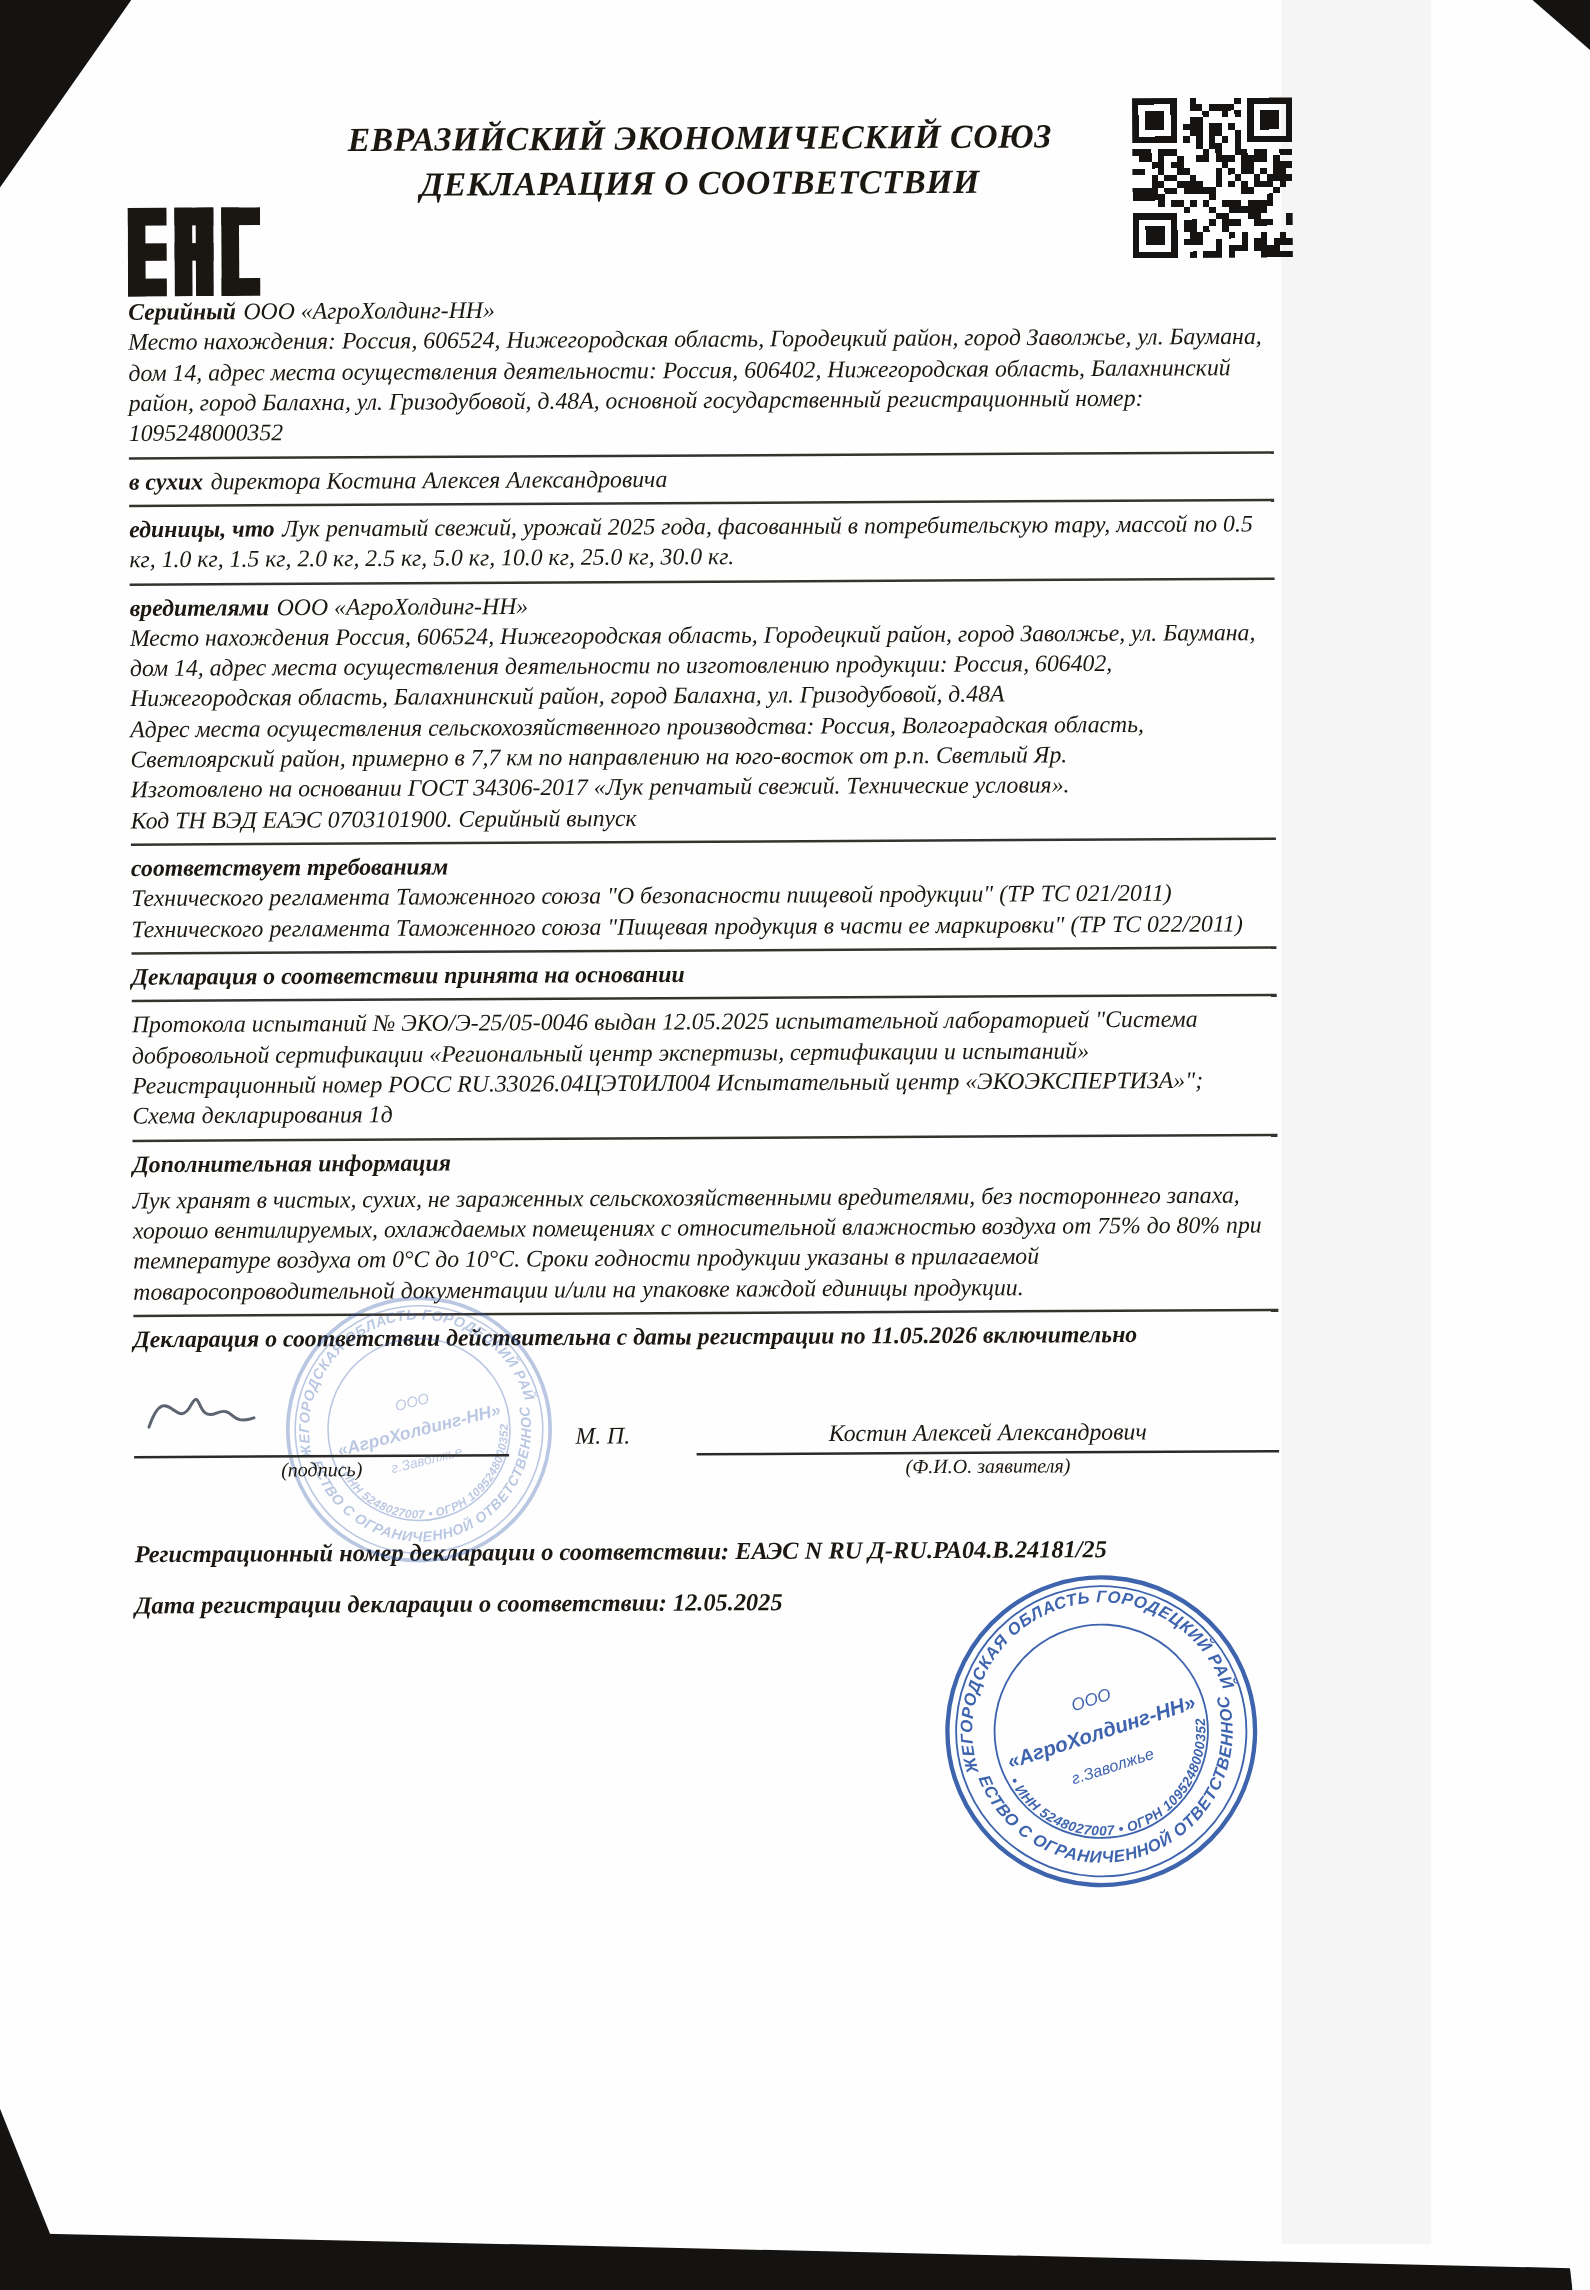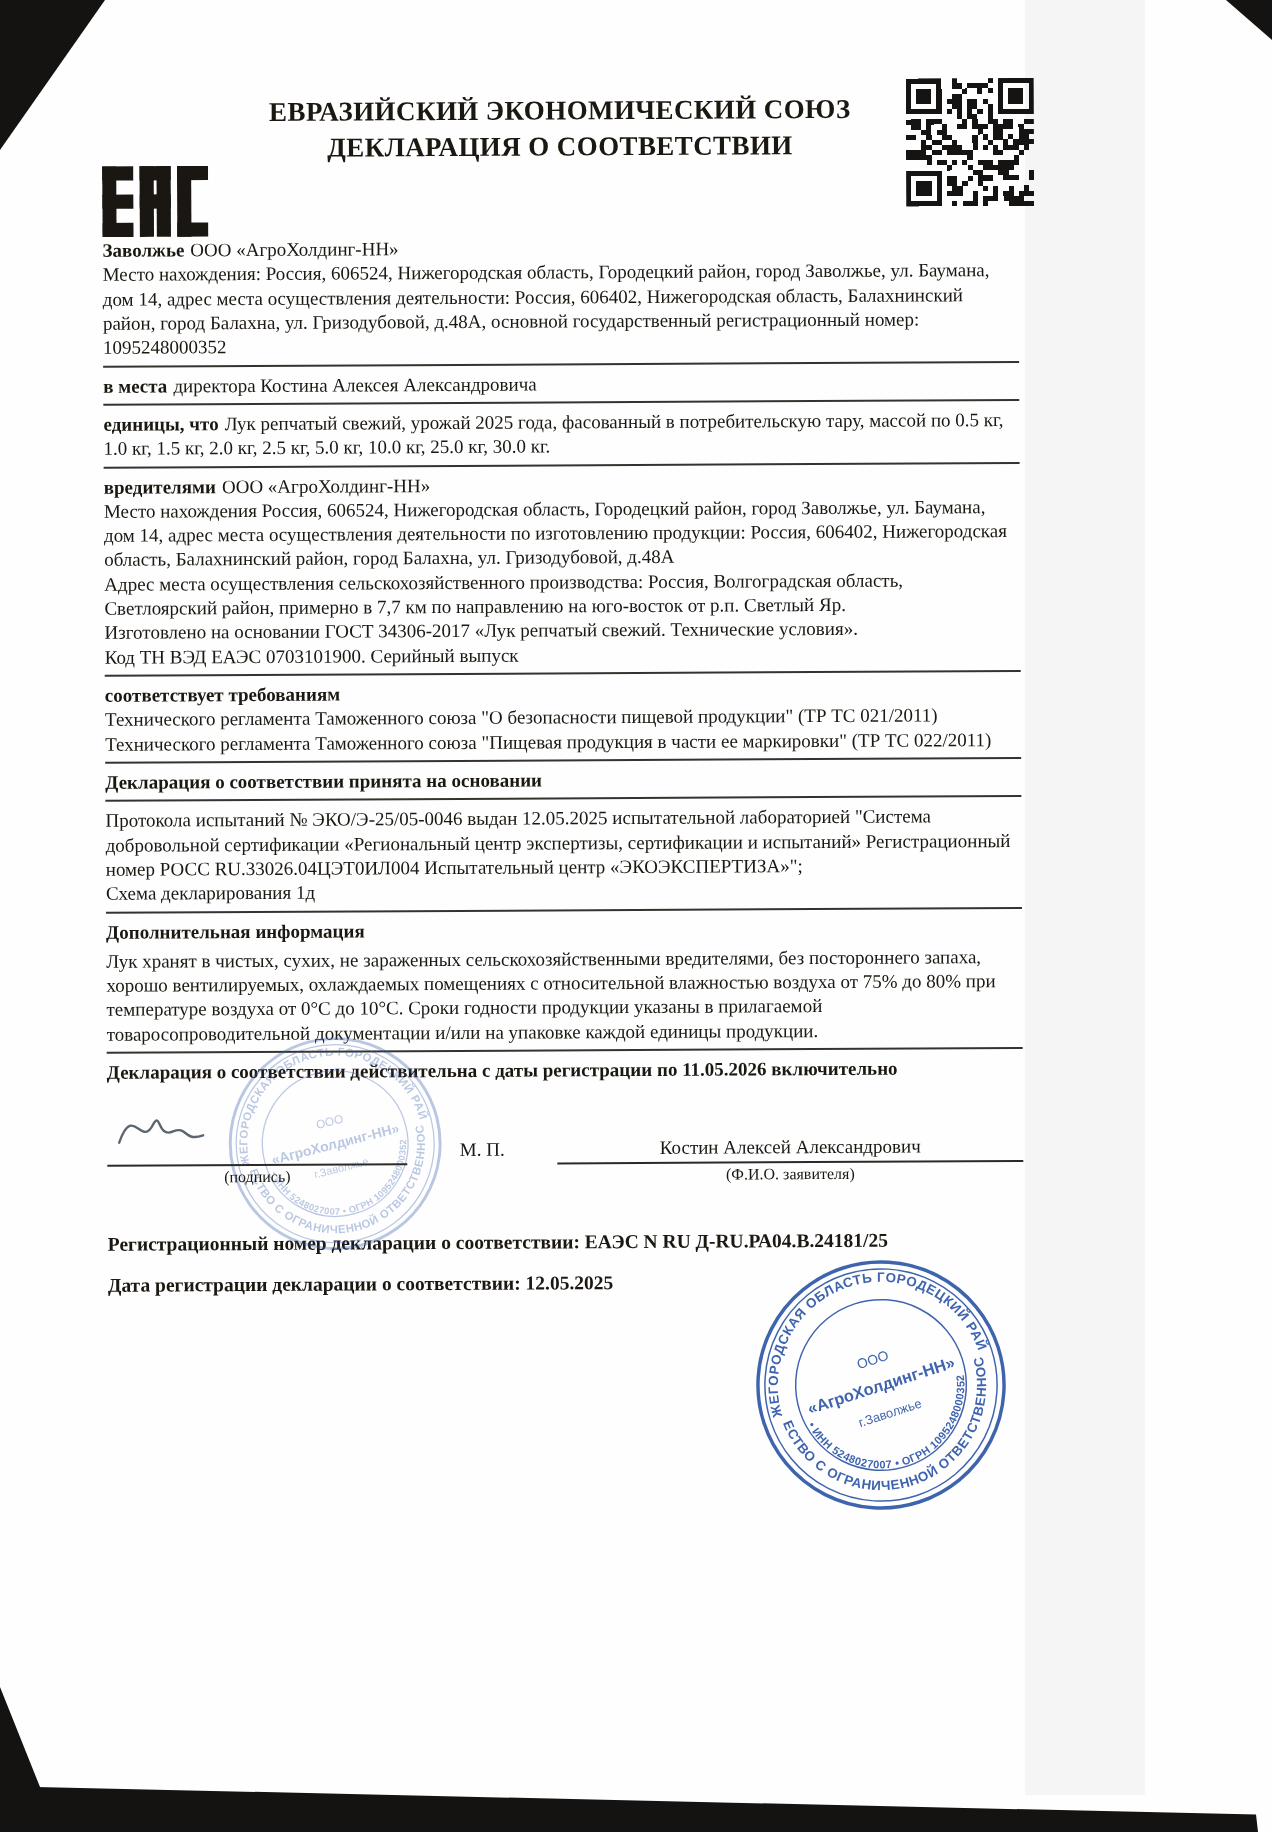--- a/index.html
+++ b/index.html
@@ -1,18 +1,18 @@
 <!DOCTYPE html>
 <html><head>
 <meta charset="utf-8">
 <style>
   html,body{margin:0;padding:0;background:#dcdcda;}
   .canvas{
     position:relative;width:1272px;height:1832px;background:#fefefe;
-    overflow:hidden;font-family:"Liberation Serif","DejaVu Serif",serif;color:#1b1711;
+    overflow:hidden;font-family:"Liberation Serif","DejaVu Serif",serif;color:#1b1711;font-style:italic;
   }
   .doc{position:absolute;inset:0;padding:92px 250px 0 106px;transform:rotate(-0.3deg);transform-origin:50% 50%;}
   .shade{position:absolute;top:0;left:1025px;width:120px;height:1795px;background:rgba(90,85,78,.05);pointer-events:none;}
 
   
   .art{position:absolute;background:#141311;pointer-events:none;z-index:60;}
   .art-tl{top:0;left:0;width:105px;height:150px;clip-path:polygon(0 0,100% 0,0 100%);}
   .art-tr{top:0;right:0;width:46px;height:40px;clip-path:polygon(0 0,100% 0,100% 100%);}
   .art-bl{bottom:0;left:0;width:58px;height:145px;clip-path:polygon(0 0,0 100%,100% 100%);}
   .art-bottom{bottom:0;left:0;width:1272px;height:46px;
@@ -385,26 +385,26 @@
             <rect x="20" y="24" width="1" height="1"></rect>
             <rect x="21" y="24" width="1" height="1"></rect>
             <rect x="22" y="24" width="1" height="1"></rect>
             <rect x="23" y="24" width="1" height="1"></rect>
             <rect x="24" y="24" width="1" height="1"></rect>
           </svg>
       </div>
     </div>
 
     <p class="para">
-      <span class="lbl">Заволжье</span><span>ООО «АгроХолдинг-НН»</span>
+      <span class="lbl">Серийный</span><span>ООО «АгроХолдинг-НН»</span>
     </p>
     <p class="para rule">Место нахождения: Россия, 606524, Нижегородская область, Городецкий район, город Заволжье, ул. Баумана, дом 14, адрес места осуществления деятельности: Россия, 606402, Нижегородская область, Балахнинский район, город Балахна, ул. Гризодубовой, д.48А, основной государственный регистрационный номер: 1095248000352</p>
 
     <p class="para rule">
-      <span class="lbl">в места</span><span>директора Костина Алексея Александровича</span>
+      <span class="lbl">в сухих</span><span>директора Костина Алексея Александровича</span>
     </p>
 
     <p class="para rule">
       <span class="lbl">единицы, что</span><span>Лук репчатый свежий, урожай 2025 года, фасованный в потребительскую тару, массой по 0.5 кг, 1.0 кг, 1.5 кг, 2.0 кг, 2.5 кг, 5.0 кг, 10.0 кг, 25.0 кг, 30.0 кг.</span>
     </p>
 
     <p class="para">
       <span class="lbl">вредителями</span><span>ООО «АгроХолдинг-НН»</span>
     </p>
     <p class="para">Место нахождения Россия, 606524, Нижегородская область, Городецкий район, город Заволжье, ул. Баумана, дом 14, адрес места осуществления деятельности по изготовлению продукции: Россия, 606402, Нижегородская область, Балахнинский район, город Балахна, ул. Гризодубовой, д.48А</p>

